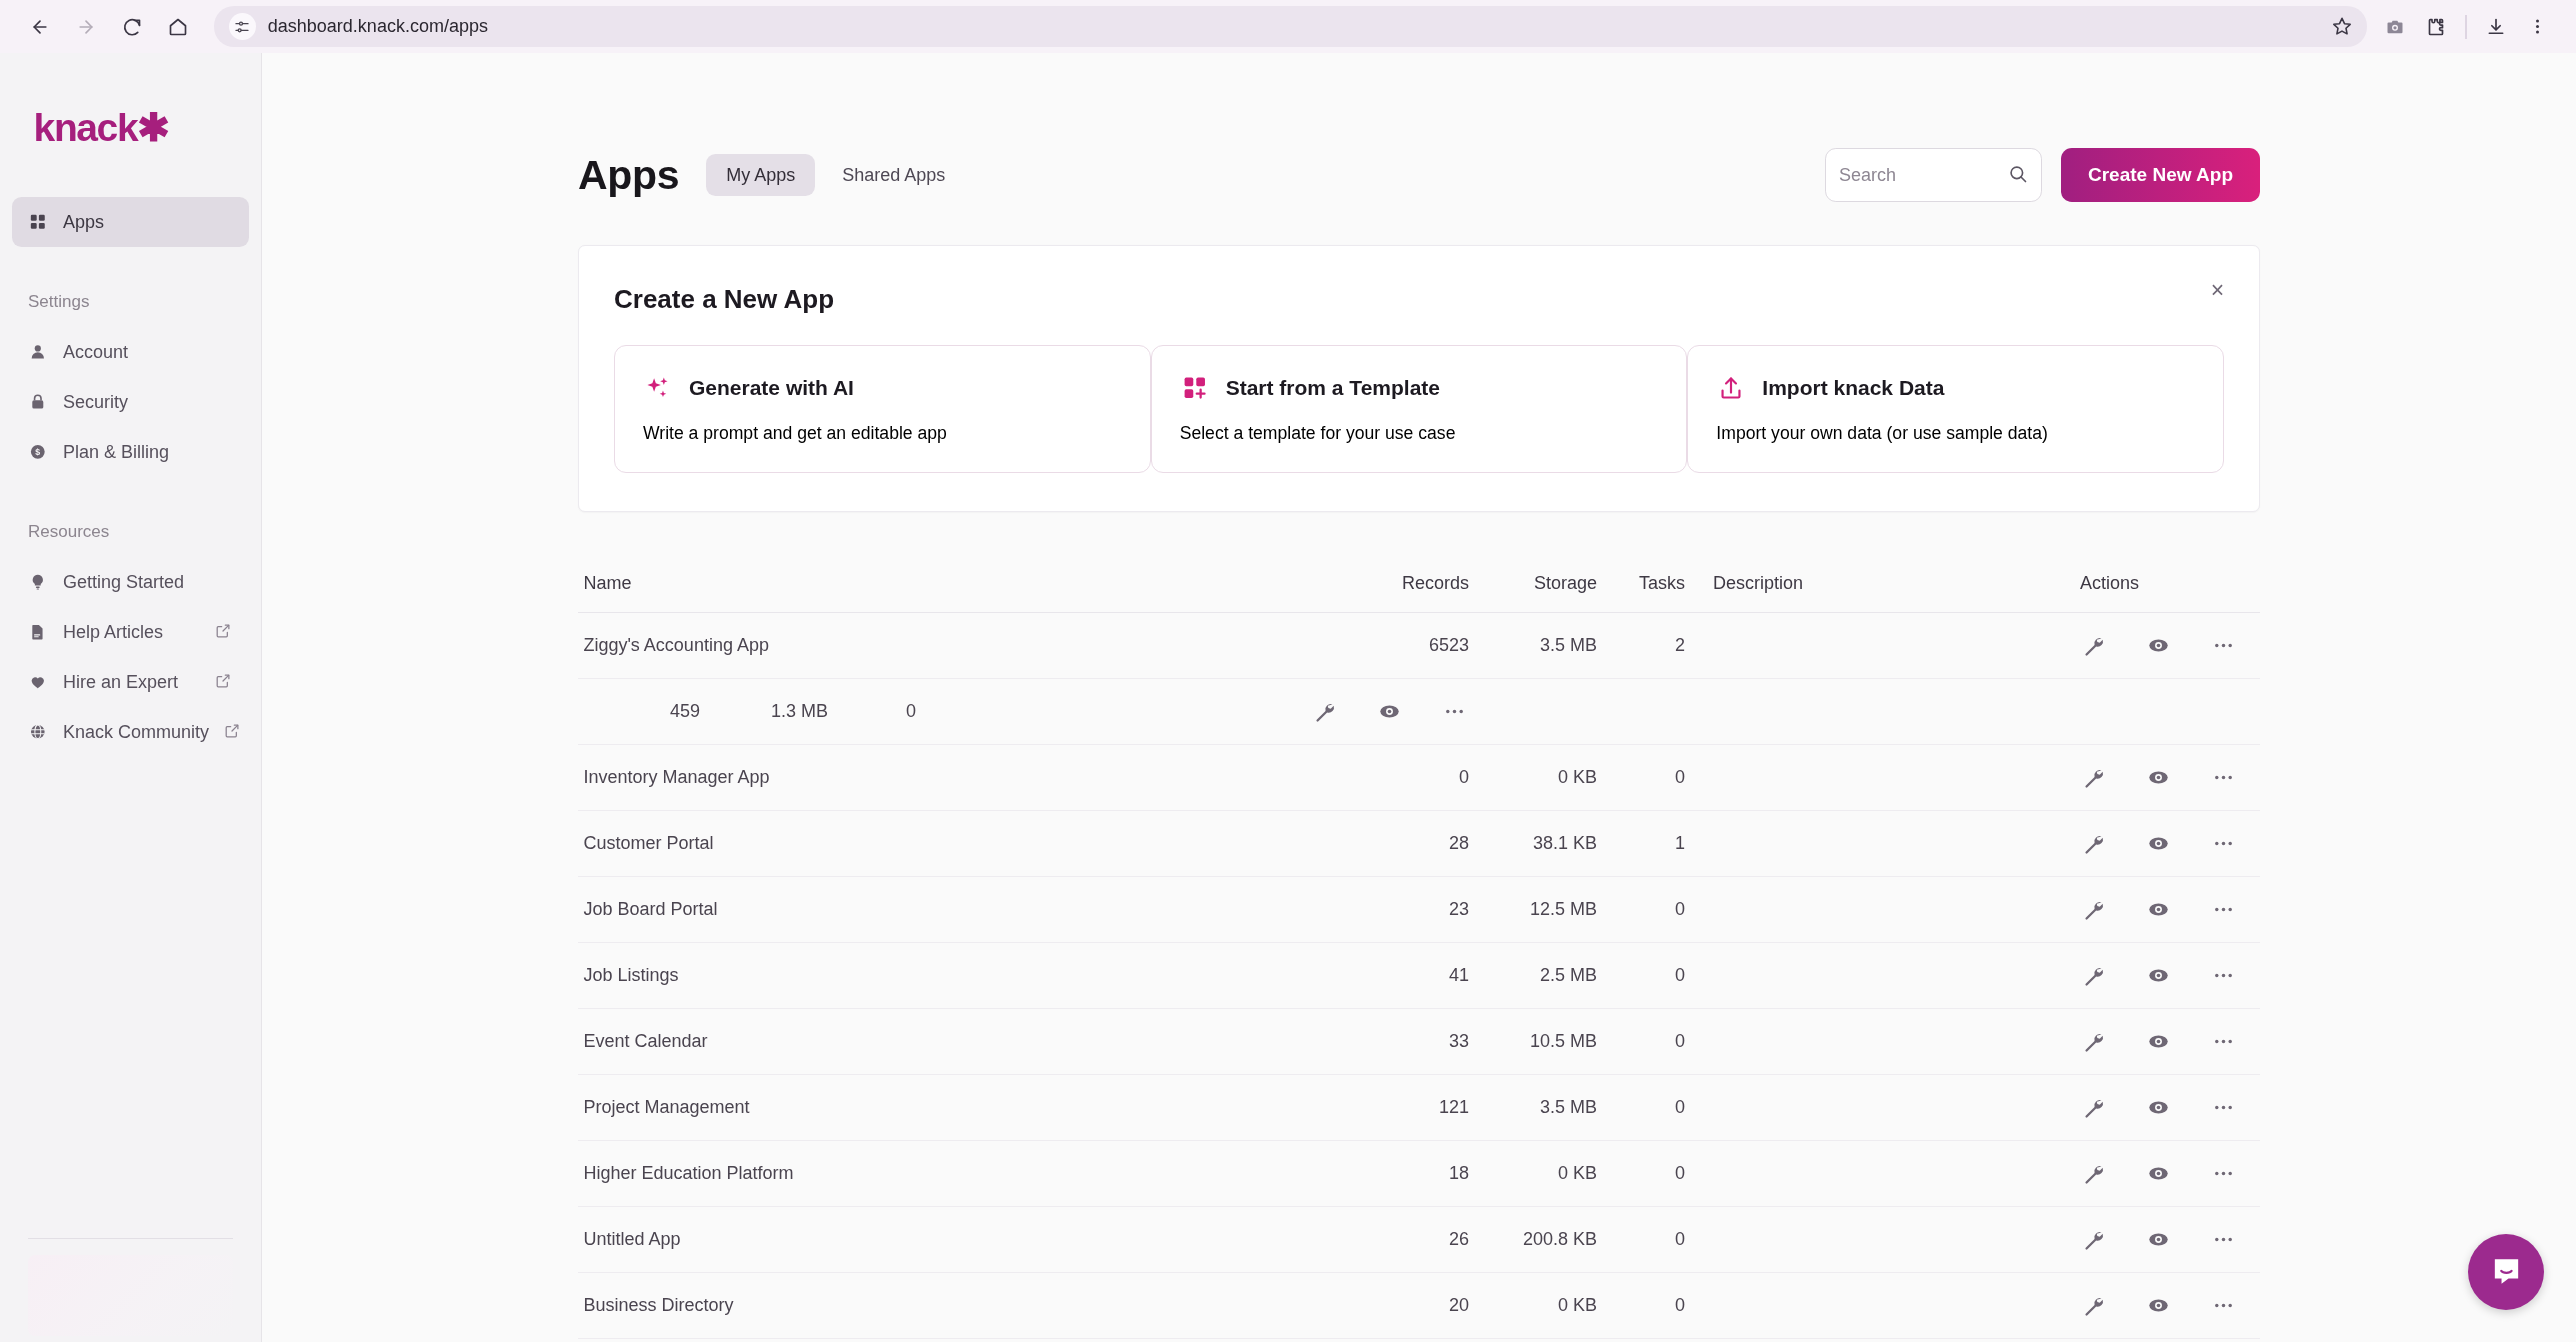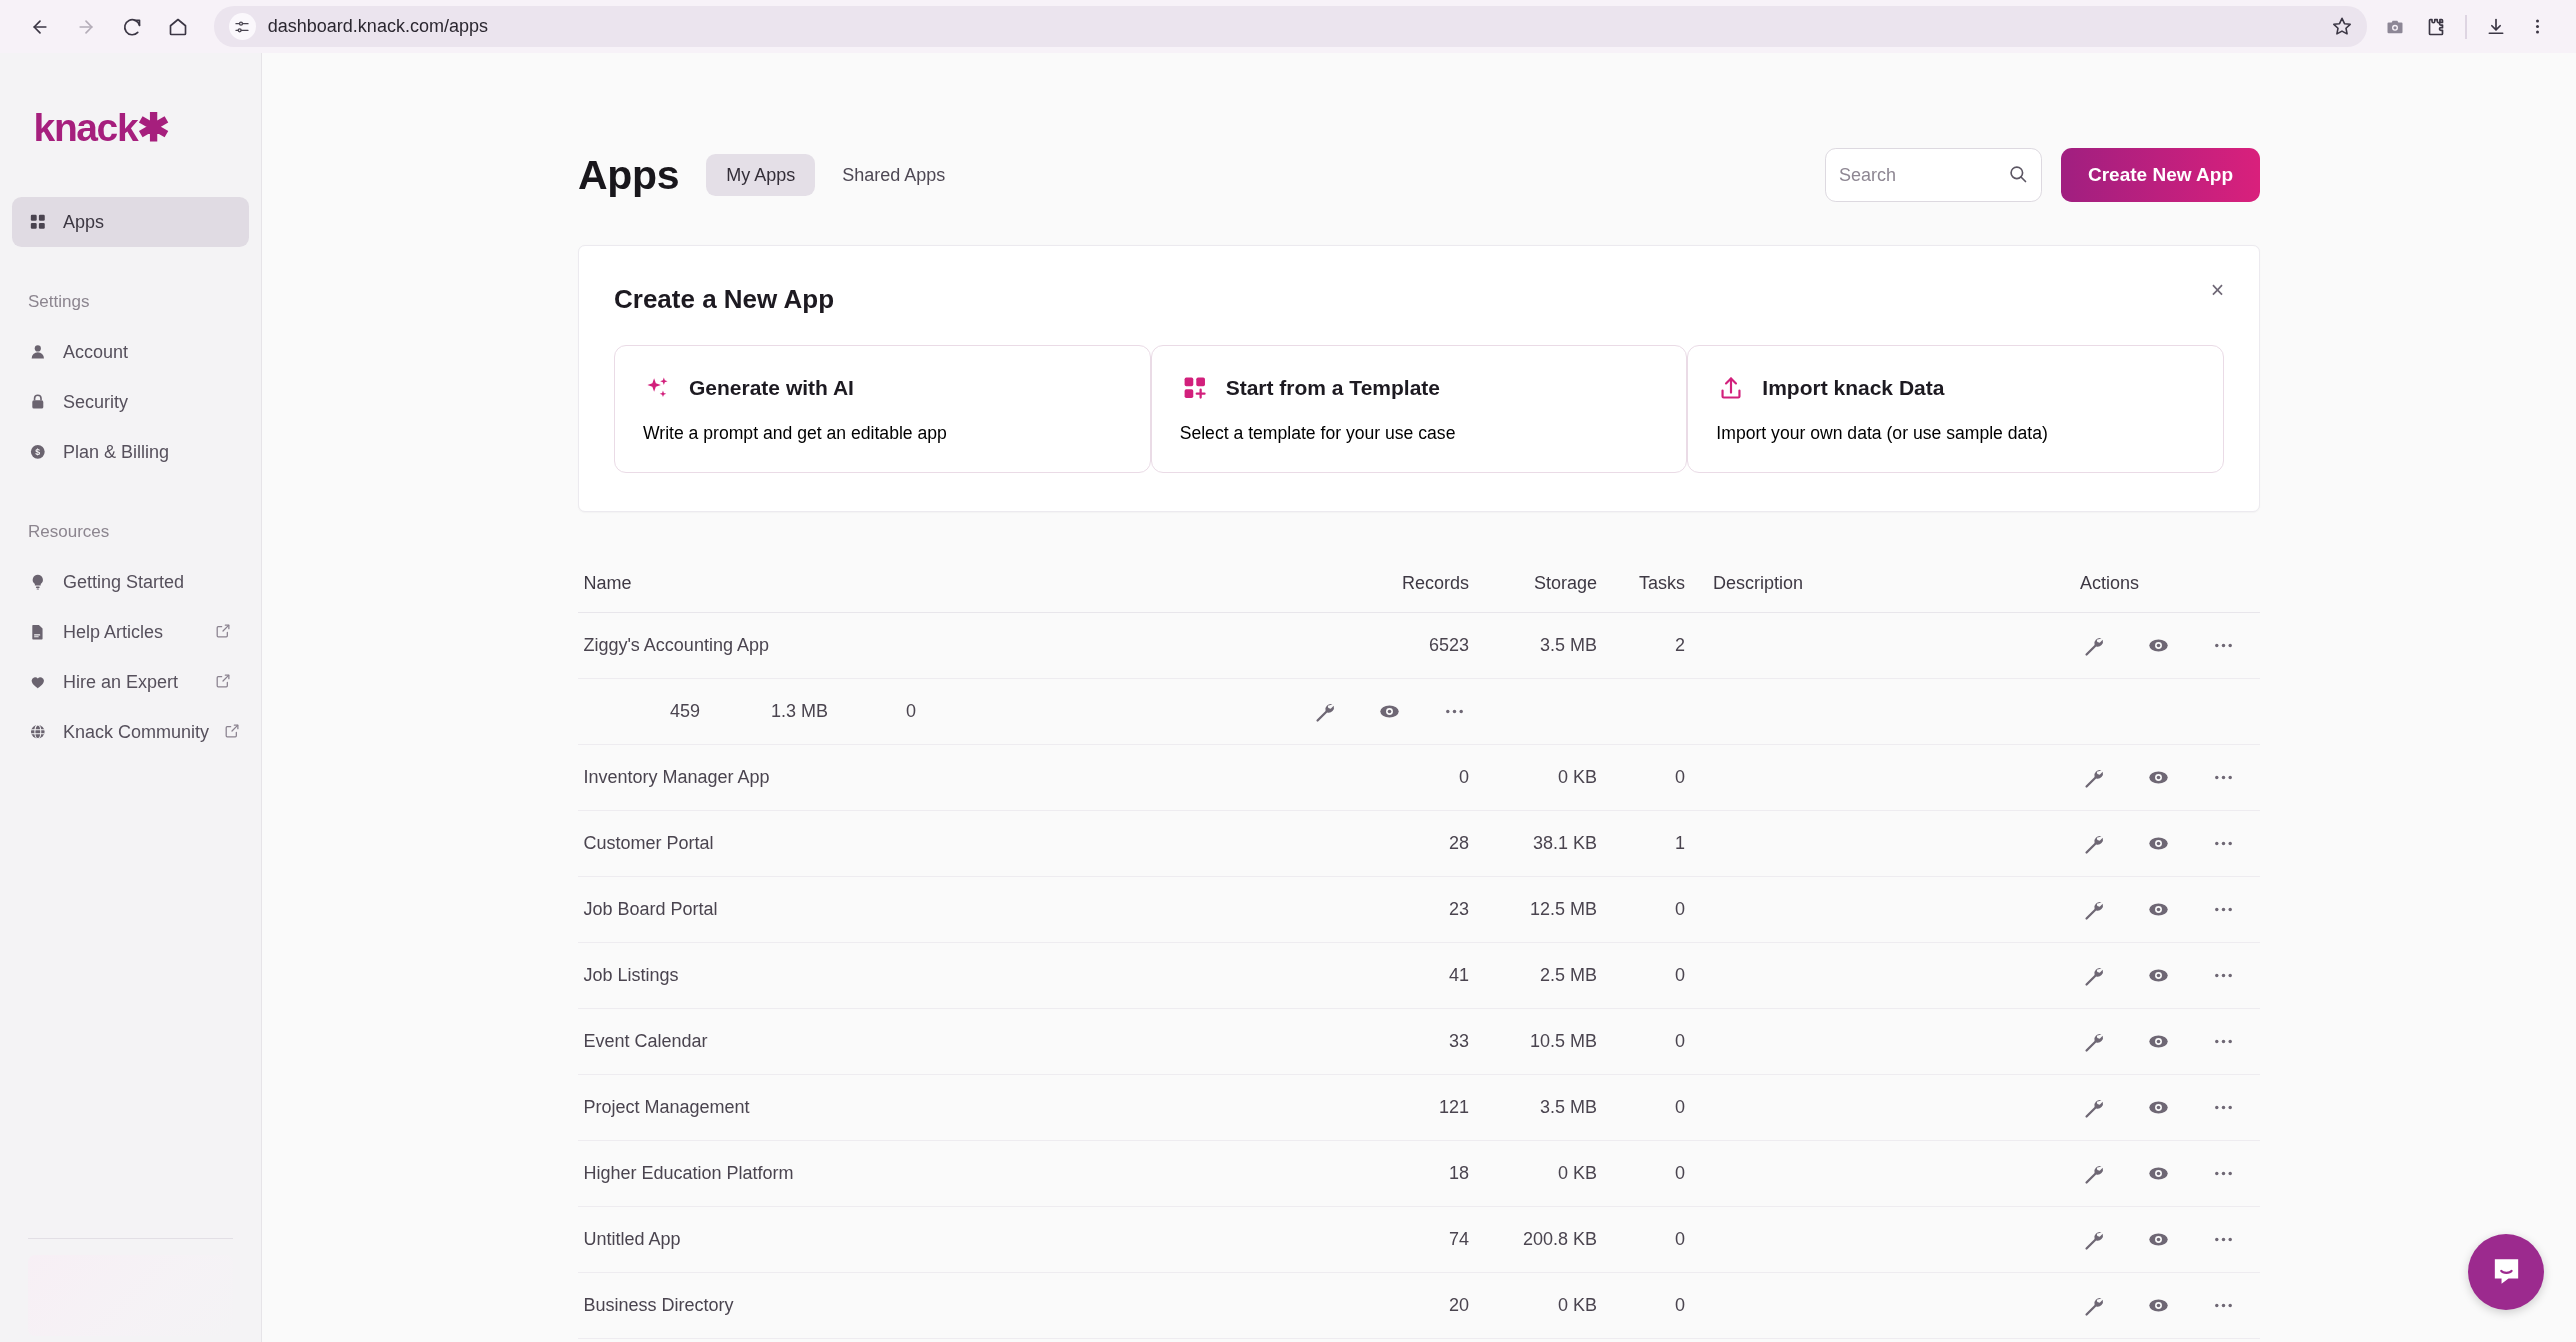--- a/index.html
+++ b/index.html
@@ -750,21 +750,21 @@
                   <svg width="23" height="23" viewBox="0 0 24 24" fill="currentColor">
                     <circle cx="5" cy="12" r="1.8"></circle>
                     <circle cx="12" cy="12" r="1.8"></circle>
                     <circle cx="19" cy="12" r="1.8"></circle>
                   </svg>
                 </span>
               </div>
             </div>
             <div class="t-row">
               <div class="c-name">Untitled App</div>
-              <div class="c-records">74</div>
+              <div class="c-records">26</div>
               <div class="c-storage">200.8 KB</div>
               <div class="c-tasks">0</div>
               <div class="c-desc"></div>
               <div class="c-actions">
                 <span class="act-ico">
                   <svg width="23" height="23" viewBox="0 0 24 24" fill="currentColor">
                     <path d="M20.3 4.6a5.6 5.6 0 0 0-7.2 6.8L3.9 20.6a1.2 1.2 0 0 0 1.7 1.7l9.2-9.2a5.6 5.6 0 0 0 6.8-7.2l-3.1 3.1-2.5-.6-.6-2.5z"></path>
                   </svg>
                 </span>
                 <span class="act-ico">

